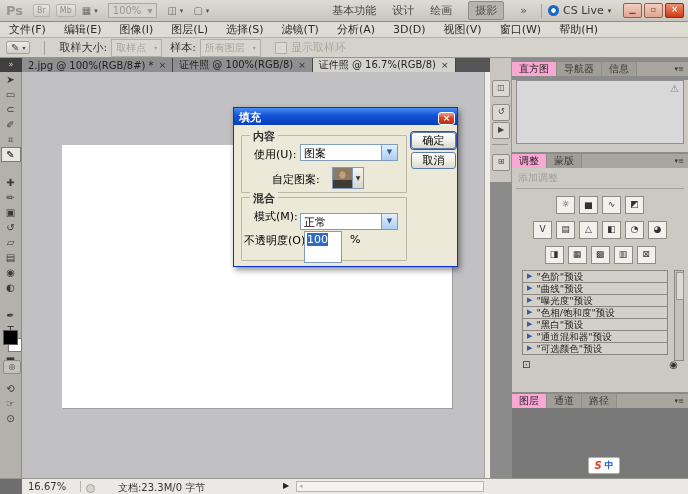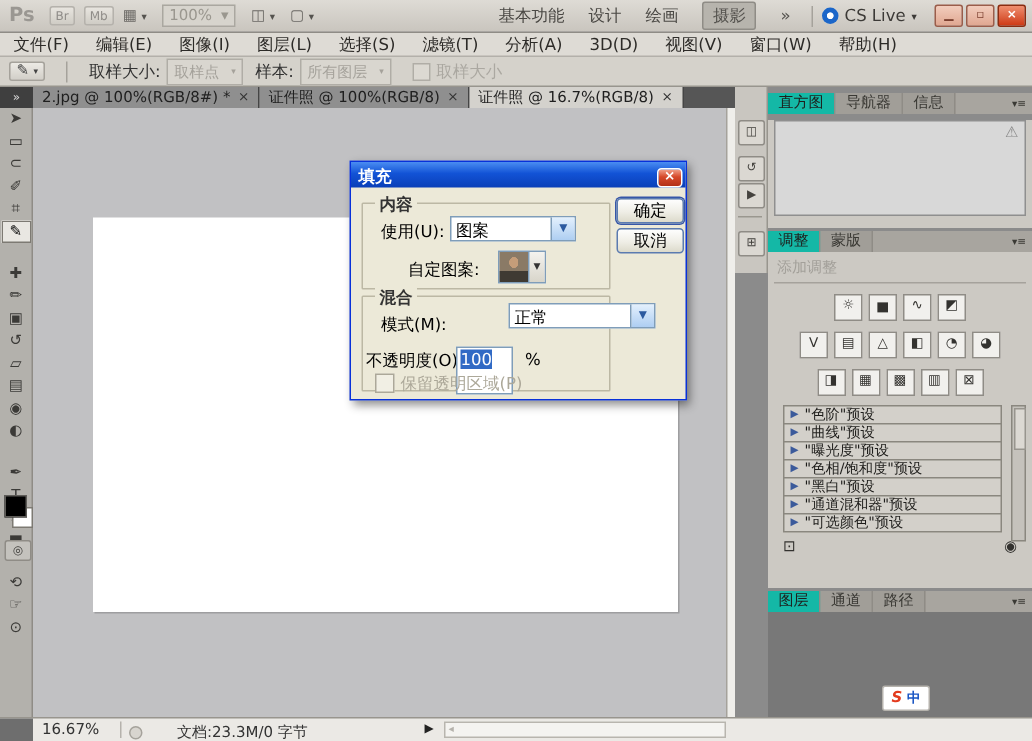--- a/index.html
+++ b/index.html
@@ -85,21 +85,21 @@
 
   
   .dock{left:490px;top:58px;width:198px;height:420px;background:#8b8b8b;}
   .icon-strip{left:0;top:0;width:22px;height:124px;background:#c9c6c0;border-right:1px solid #98958e;box-sizing:border-box;}
   .dock-icon{position:absolute;left:2px;width:16px;height:15px;background:#dbd8d2;border:1px solid #8f8c86;
              border-radius:2px;text-align:center;line-height:14px;font-size:8px;color:#44423e;}
   .strip-sep{position:absolute;left:2px;width:16px;height:1px;background:#9a978f;}
   .panels{left:22px;top:4px;width:176px;}
   .ptabs{height:14px;background:#a8a59f;display:flex;align-items:stretch;font-size:10px;}
   .ptab{padding:0 7px;line-height:14px;color:#3a3934;background:#a19e98;border-right:1px solid #8f8c86;}
-  .ptab.active{background:#14b8a6;color:#1f1e1c;text-align:right;}
+  .ptab.active{background:#f9a8d4;color:#1f1e1c;text-align:right;}
   .pmenu{margin-left:auto;padding:0 4px;font-size:7px;line-height:14px;color:#3a3934;}
   .pbody{background:#ccc9c3;}
   .hist-box{margin:4px;height:62px;background:#d8d8d8;border:1px solid #8f8f8f;position:relative;}
   .warn{position:absolute;right:4px;top:2px;font-size:10px;color:#8a8a8a;}
   .adj-hint{color:#a3a09a;font-size:10px;padding:3px 6px 2px;}
   .adj-sep{height:1px;background:#a5a29c;margin:1px 4px 4px;}
   .adj-row{display:flex;justify-content:center;gap:4px;margin:7px 0;}
   .adj-icon{width:17px;height:16px;background:#f1f0ed;border:1px solid #8f8c86;text-align:center;
             line-height:15px;font-size:9px;color:#33322f;}
   .preset-list{position:relative;margin:6px 6px 0 10px;}
@@ -222,21 +222,21 @@
     <span>取样点</span>
     <span style="font-size:6px;">▾</span>
   </span>
   <span class="opt-label">样本:</span>
   <span class="opt-combo">
     <span>所有图层</span>
     <span style="font-size:6px;">▾</span>
   </span>
   <span class="opt-check">
     <span class="opt-box"></span>
-    <span>取样大小</span>
+    <span>显示取样环</span>
   </span>
 </div>
 
 <div class="abs tabbar">
   <span class="toolbox-header">»</span>
   <span class="dtab">
     <span>2.jpg @ 100%(RGB/8#) *</span>
     <span class="tab-close">×</span>
   </span>
   <span class="dtab">
@@ -409,43 +409,39 @@
 <div class="abs dialog">
   <div class="dlg-title">
     <span>填充</span>
     <span class="dlg-close">×</span>
   </div>
   <div class="dlg-body">
 
     <div class="grp grp-content">
       <span class="grp-label">内容</span>
       <span class="lbl" style="left:12px;top:11px;">使用(U):</span>
-      <span class="combo" style="left:58px;top:8px;width:84px;">
+      <span class="combo" style="left:58px;top:8px;width:98px;">
         <span class="combo-val">图案</span>
         <span class="combo-btn">▼</span>
       </span>
       <span class="lbl" style="left:30px;top:36px;">自定图案:</span>
       <span class="patternbox">
         <span class="pattern-thumb"></span>
         <span class="pattern-arrow">▼</span>
       </span>
     </div>
 
     <span class="dlg-btn default" style="top:7px;">确定</span>
     <span class="dlg-btn" style="top:27px;">取消</span>
 
     <div class="grp grp-blend">
       <span class="grp-label">混合</span>
       <span class="lbl" style="left:12px;top:11px;">模式(M):</span>
-      <span class="combo" style="left:58px;top:4px;width:98px;margin-left:39px;">
+      <span class="combo" style="left:58px;top:15px;width:98px;">
         <span class="combo-val">正常</span>
         <span class="combo-btn">▼</span>
       </span>
       <span class="lbl" style="left:2px;top:35px;">不透明度(O):</span>
       <span class="opacity-input"><span class="sel">100</span></span>
       <span class="lbl" style="left:108px;top:35px;">%</span>
-      <span class="chk">
-        <span class="chk-box"></span>
-        <span>保留透明区域(P)</span>
-      </span>
     </div>
   </div>
 </div>
 
 </body></html>

